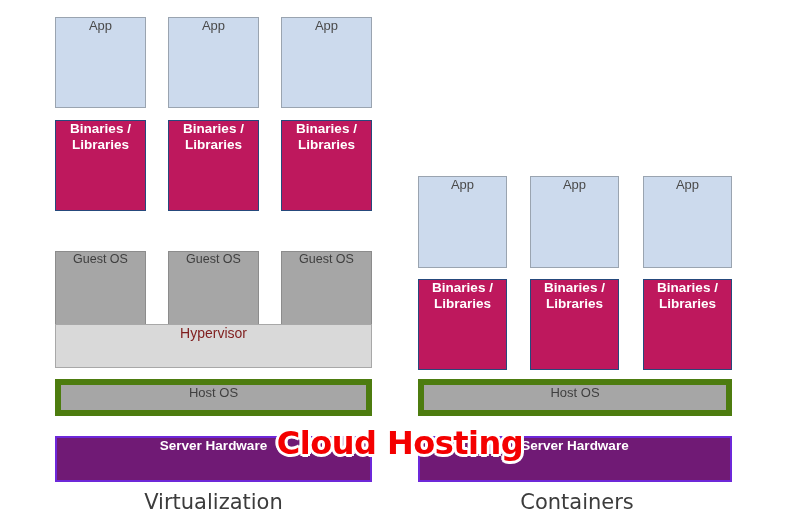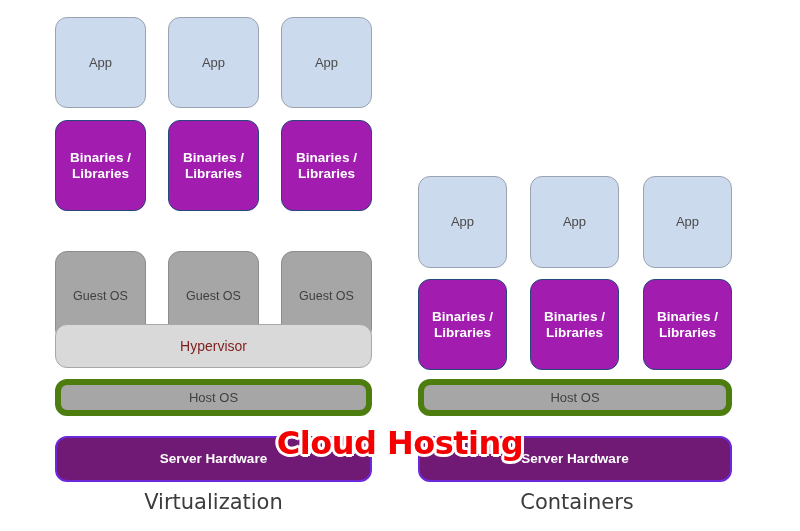--- a/index.html
+++ b/index.html
@@ -19,37 +19,36 @@
     position: absolute;
     left: 0; top: 0;
     width: 800px; height: 531px;
   }
 
   
   .box {
     position: absolute;
     box-sizing: border-box;
     display: flex;
-    align-items: center;
+    align-items: flex-start;
     justify-content: center;
     text-align: center;
     line-height: 1.18;
-    border-radius: 12px;
   }
 
   .box-app {
     background: #ccdaed;
     border: 1px solid #9aa4b0;
     color: #4a4a4a;
     font-size: 13px;
     font-weight: 400;
   }
 
   .box-bins {
-    background: #a21caf;
+    background: #be185d;
     border: 1px solid #26497c;
     color: #ffffff;
     font-size: 13.5px;
     font-weight: 700;
   }
 
   .box-guest {
     background: #a6a6a6;
     border: 1px solid #8c8c8c;
     color: #3f3f3f;

